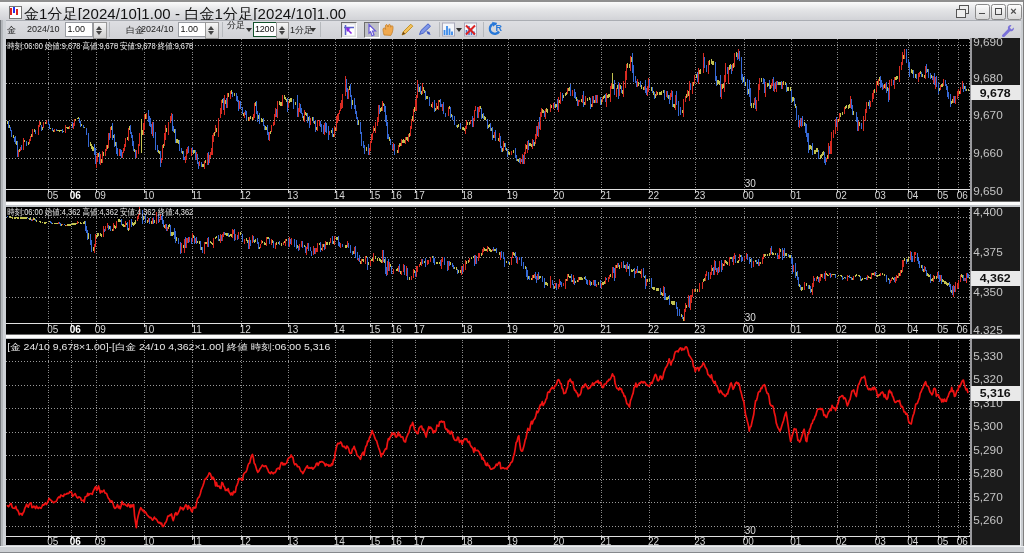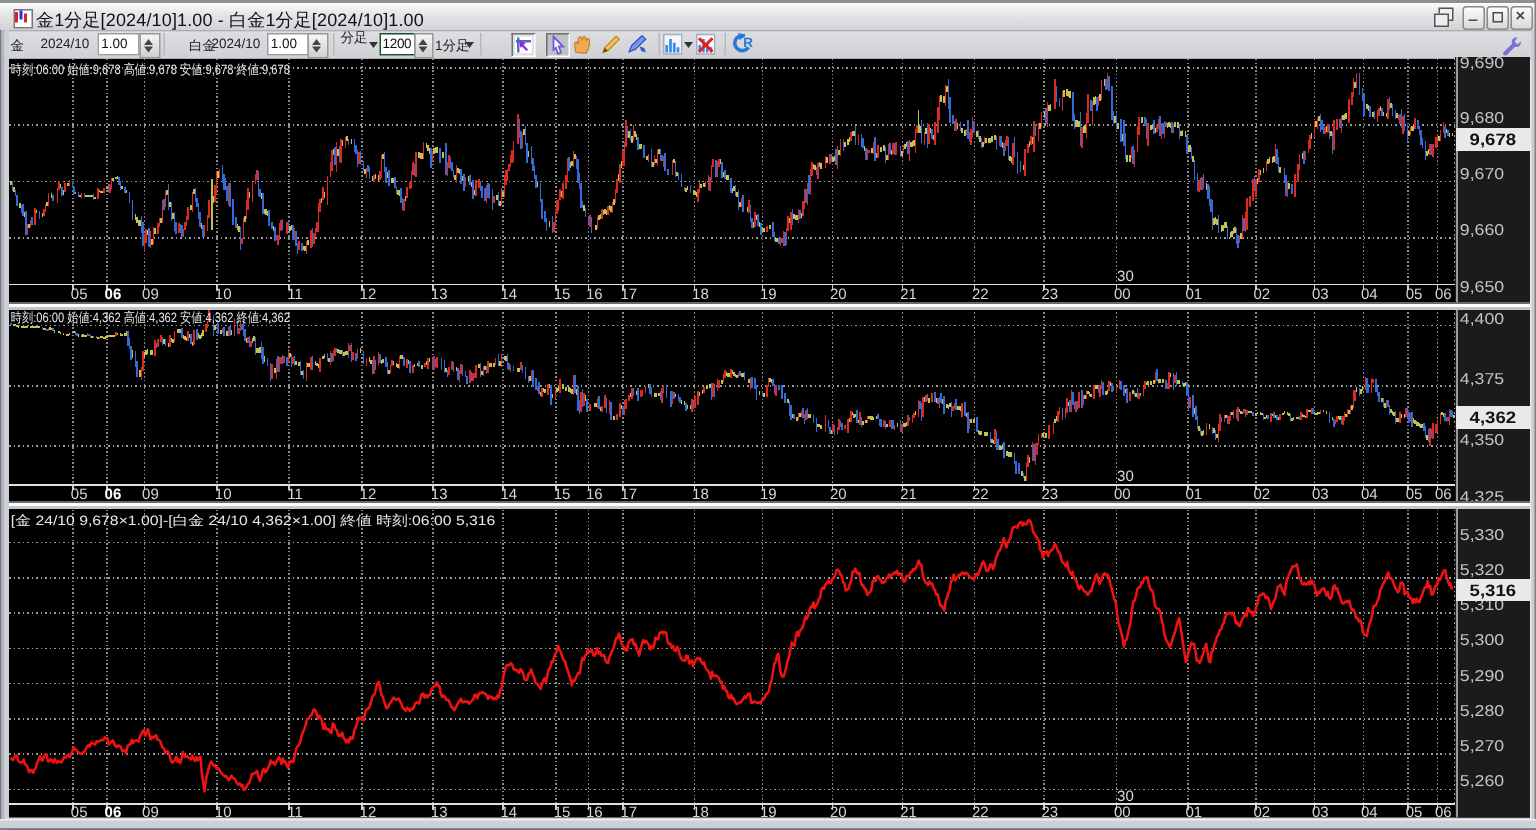--- a/index.html
+++ b/index.html
@@ -6,21 +6,21 @@
 .abs{position:absolute}
 </style></head>
 <body>
 
 <div class="abs" style="left:0;top:0;width:1024px;height:2px;background:#8f8f8f"></div>
 <div class="abs" style="left:0;top:2px;width:1024px;height:17.5px;background:linear-gradient(#fbfbfb,#e3e4e6 45%,#d2d3d7)"></div>
 <div class="abs" style="left:8.5px;top:5.5px;width:11px;height:11px;background:#fff;border:1px solid #777"></div>
 <div class="abs" style="left:10px;top:8px;width:2px;height:7px;background:#d22"></div>
 <div class="abs" style="left:13px;top:7px;width:2px;height:6px;background:#23e"></div>
 <div class="abs" style="left:16px;top:9px;width:2px;height:6px;background:#d22"></div>
-<div class="abs" style="left:24px;top:4.5px;letter-spacing:-0.25px;font-size:12px;color:#111;letter-spacing:0.1px">金1分足[2024/10]1.00 - 白金1分足[2024/10]1.00</div>
+<div class="abs" style="left:24px;top:4.5px;letter-spacing:-0.25px;font-size:15px;color:#111;letter-spacing:0.1px">金1分足[2024/10]1.00 - 白金1分足[2024/10]1.00</div>
 
 <div class="abs" style="left:959px;top:5px;width:8px;height:7px;border:1px solid #555;background:#eee"></div>
 <div class="abs" style="left:955.5px;top:8.5px;width:8px;height:7px;border:1px solid #555;background:#eee"></div>
 
 <div class="abs" style="left:974.5px;top:4px;width:13px;height:13.5px;border:1px solid #8a8a8a;border-radius:2.5px;background:linear-gradient(#fdfdfd,#d8d8d8)"></div>
 <div class="abs" style="left:978.5px;top:12.5px;width:6px;height:1.6px;background:#4a4a4a"></div>
 <div class="abs" style="left:990.5px;top:4px;width:13px;height:13.5px;border:1px solid #8a8a8a;border-radius:2.5px;background:linear-gradient(#fdfdfd,#d8d8d8)"></div>
 <div class="abs" style="left:994.5px;top:7.5px;width:5px;height:5px;border:1.2px solid #4a4a4a"></div>
 <div class="abs" style="left:1006.5px;top:4px;width:13px;height:13.5px;border:1px solid #8a8a8a;border-radius:2.5px;background:linear-gradient(#fdfdfd,#d8d8d8)"></div>
 <div class="abs" style="left:1009px;top:4.5px;width:9px;height:12px;font-size:11px;color:#4a4a4a;font-weight:bold;text-align:center;line-height:13px">×</div>

